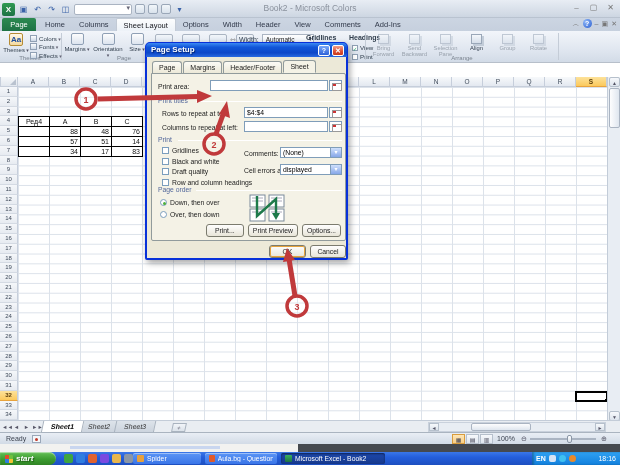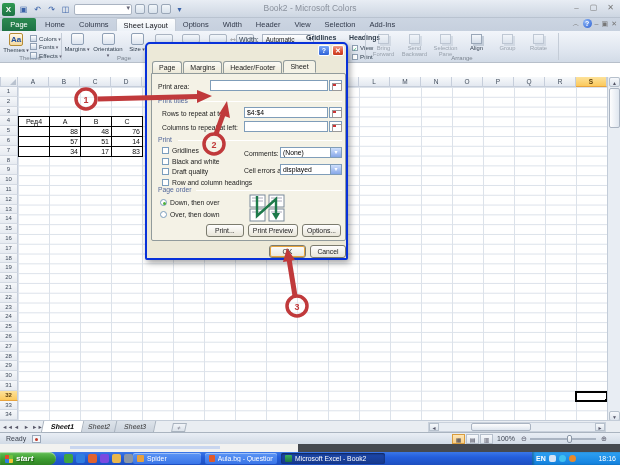--- a/index.html
+++ b/index.html
@@ -252,21 +252,21 @@
   <div class="tabrow">
     <div class="filetab">Page</div>
     <div id="ribbon-tabs">
         <div class="rtab">Home</div>
         <div class="rtab">Columns</div>
         <div class="rtab active">Sheet Layout</div>
         <div class="rtab">Options</div>
         <div class="rtab">Width</div>
         <div class="rtab">Header</div>
         <div class="rtab">View</div>
-        <div class="rtab">Selection</div>
+        <div class="rtab">Comments</div>
         <div class="rtab">Add-Ins</div>
       </div>
     <div class="tabrow-right">
       <div class="tinyglyph">︿</div>
       <div class="helpdot">?</div>
       <div class="tinyglyph">–</div>
       <div class="tinyglyph">▣</div>
       <div class="tinyglyph">✕</div>
     </div>
   </div>
@@ -527,20 +527,21 @@
     <div class="tray">
       <span class="lang">EN</span>
       <span class="trayicon" style="background:#d8e4f4"></span>
       <span class="trayicon" style="background:#3fc1f0;border-radius:50%"></span>
       <span class="trayicon" style="background:#e88a2c;border-radius:50%"></span>
       <span class="time">18:16</span>
     </div>
   </div>
 
   <div class="dialog">
+    <div class="dtitle">Page Setup</div>
     <div class="dctrl dhelp">?</div>
     <div class="dctrl dclose">✕</div>
     <div class="dtabs" id="dlg-tabs">
         <div class="dtab">Page</div>
         <div class="dtab">Margins</div>
         <div class="dtab">Header/Footer</div>
         <div class="dtab active">Sheet</div>
       </div>
 
     <div class="dpage">

